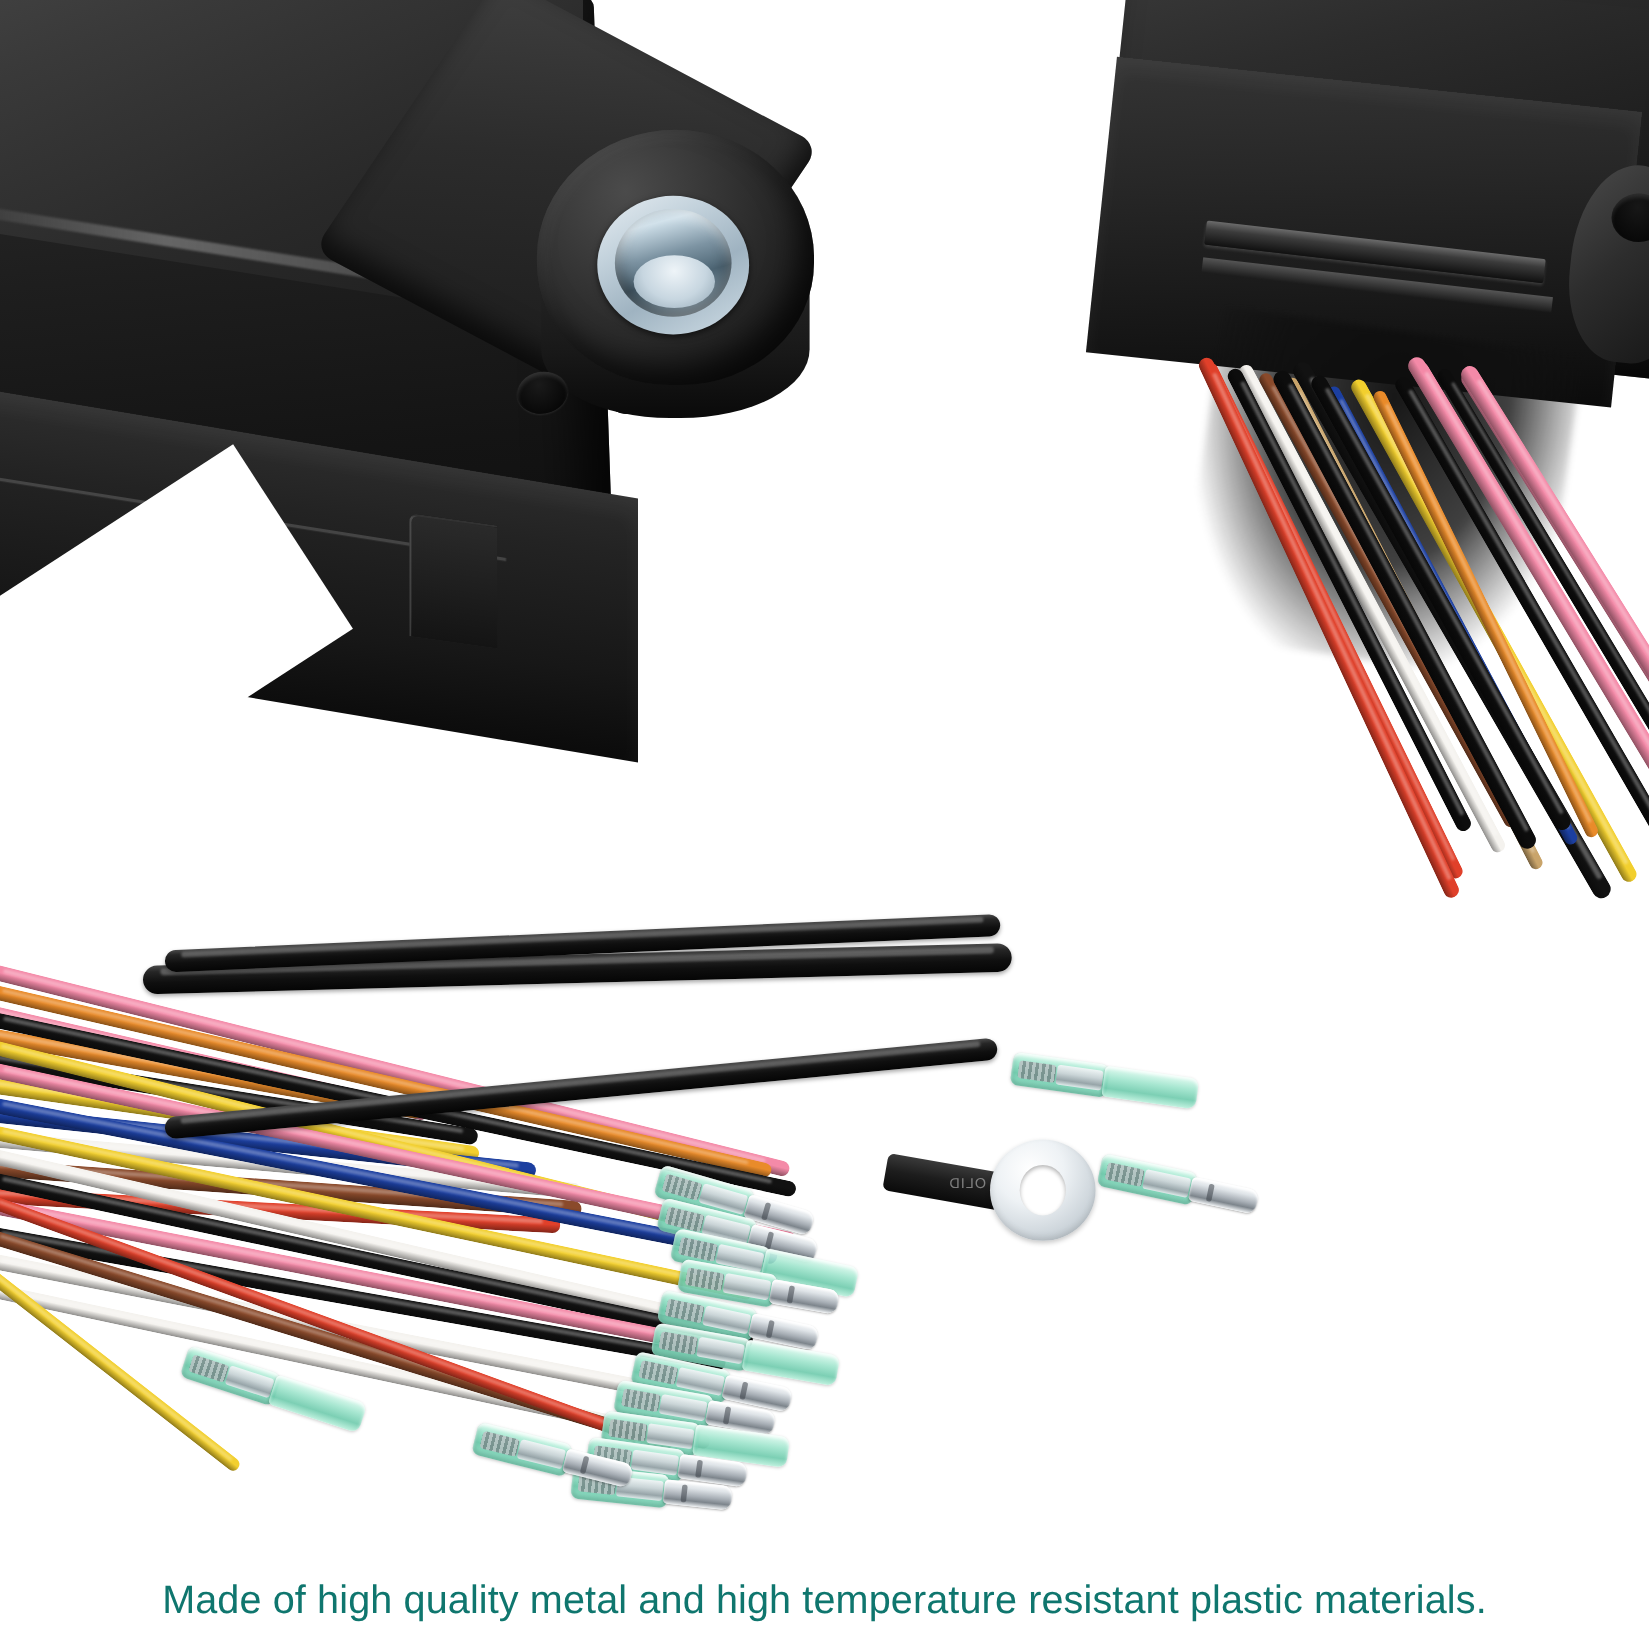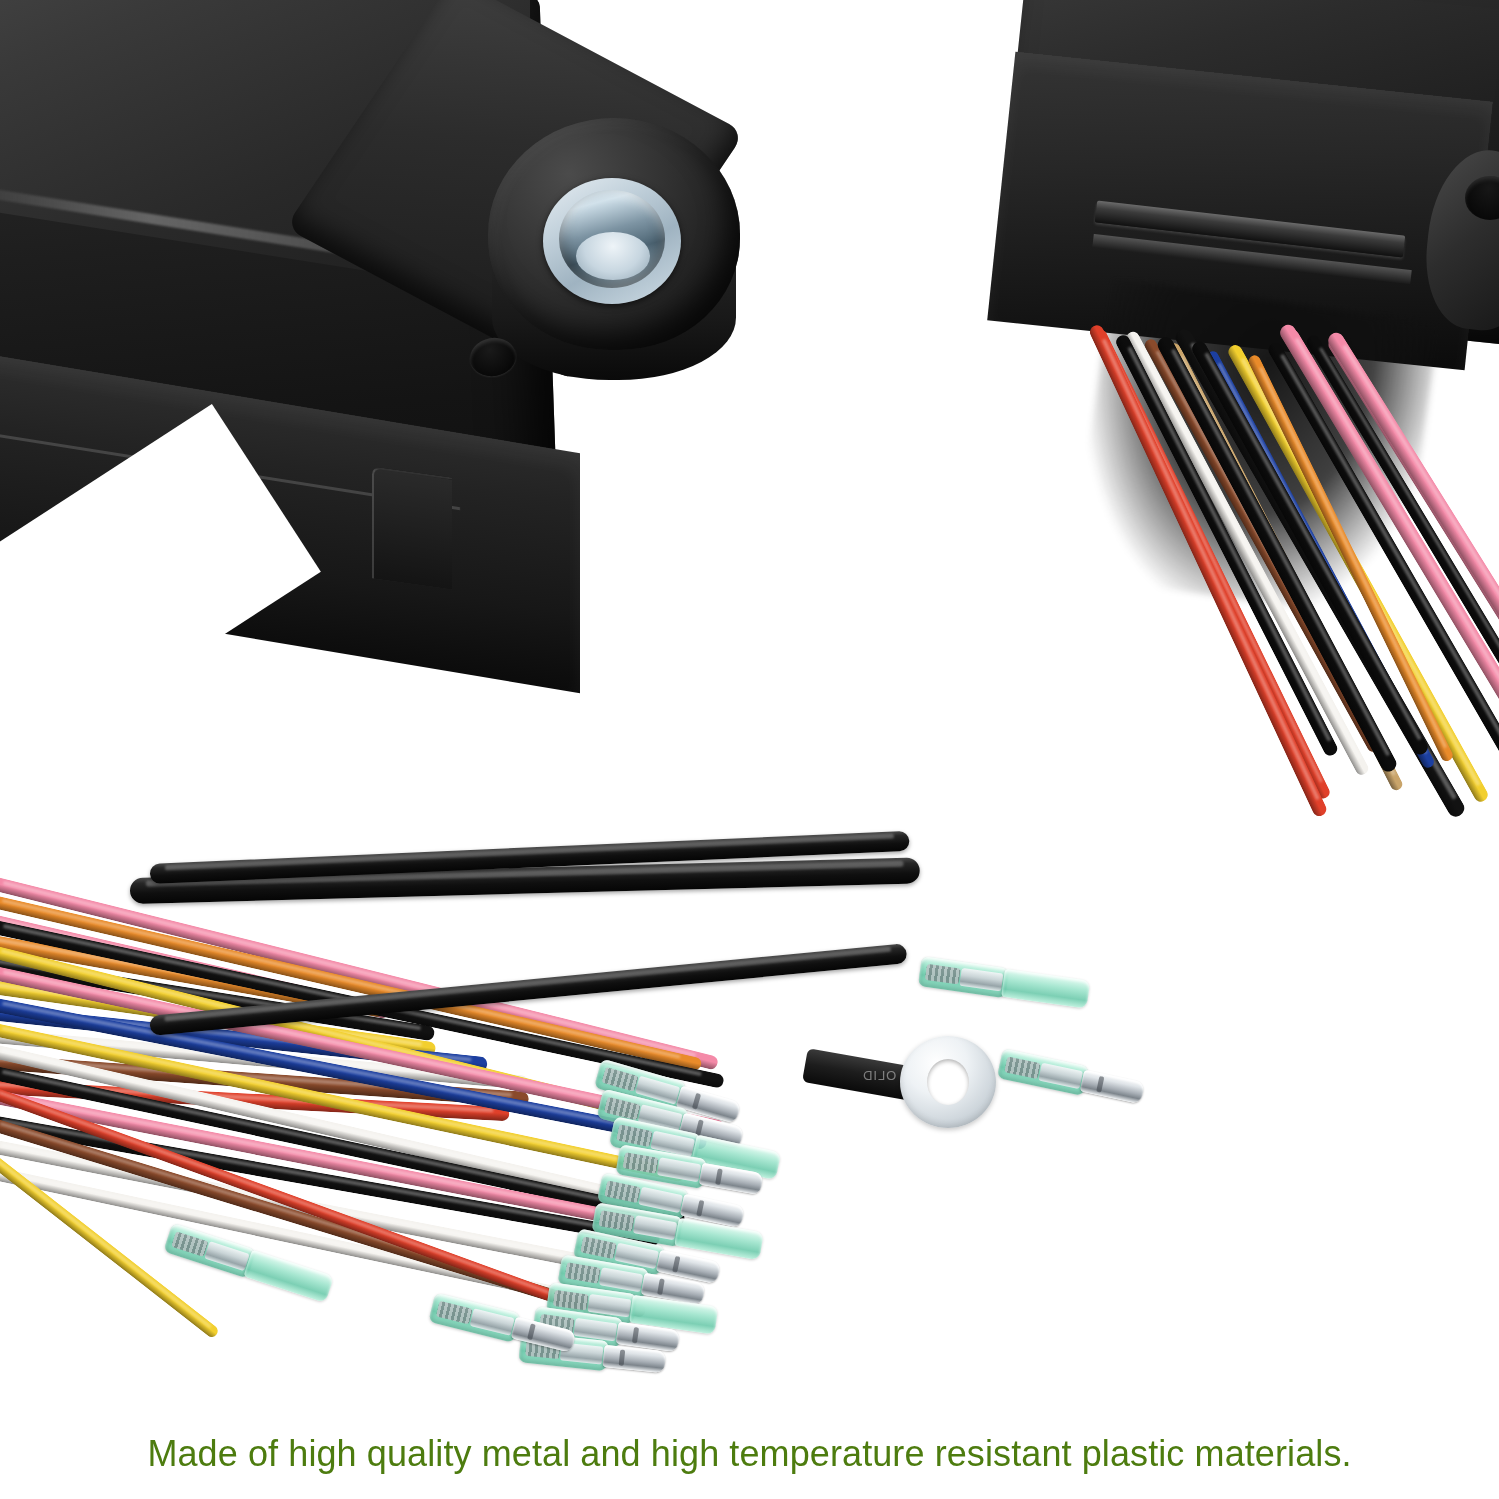--- a/index.html
+++ b/index.html
@@ -412,21 +412,21 @@
 
   
   #caption {
     position: absolute;
     left: 0;
     top: 1432px;
     width: 1499px;
     text-align: center;
     font-size: 36px;
     line-height: 44px;
-    color: #4d7c0f;
+    color: #0f766e;
     font-family: "Liberation Sans", sans-serif;
     letter-spacing: .1px;
   }
 </style>
 </head>
 <body>
 
 <div id="page">
 
   <div class="panel" id="panel-a">

